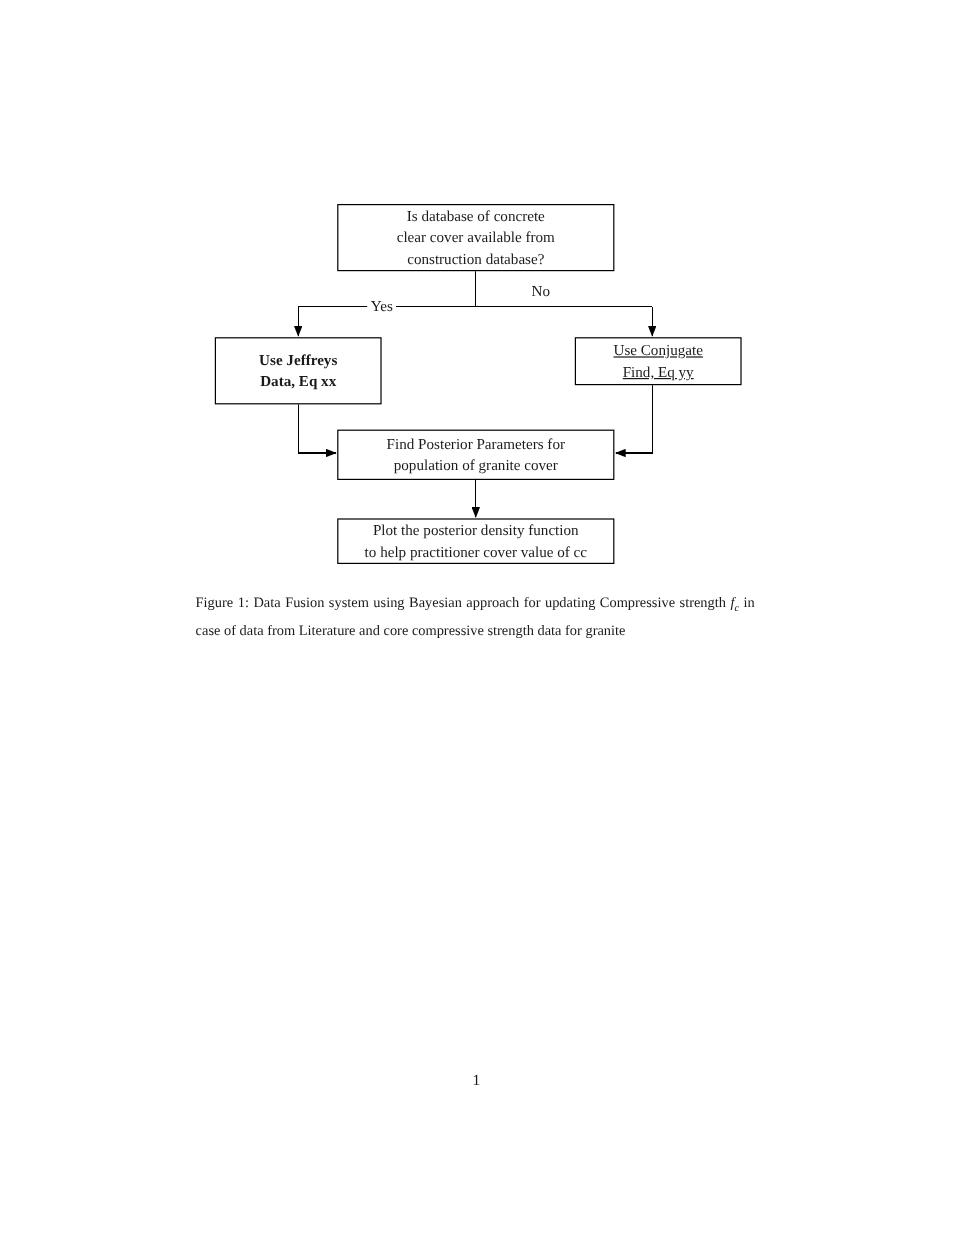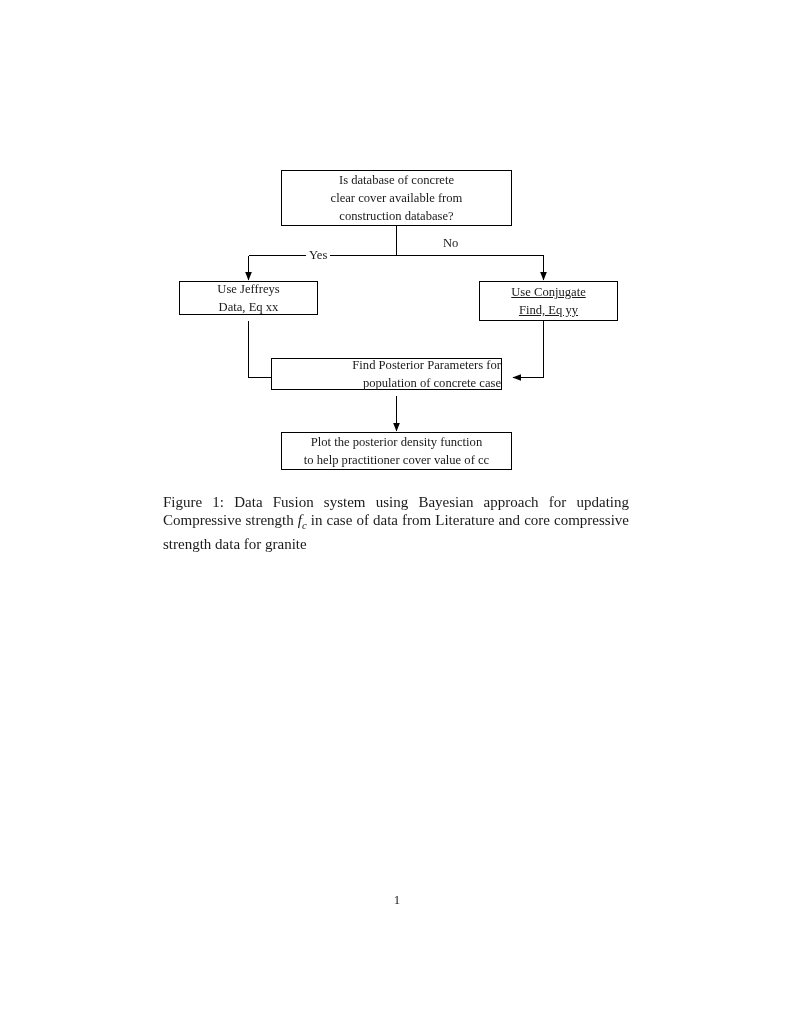--- a/index.html
+++ b/index.html
@@ -51,23 +51,23 @@
     color: #1a1a1a;
     text-align: center;
     white-space: nowrap;
     z-index: 2;
   }
   .node .line {
     display: block;
   }
 
   #node-question { left: 281px; top: 170px; width: 231px; height: 56px; }
-  #node-jeffreys  { left: 179px; top: 281px; width: 139px; height: 34px; }
+  #node-jeffreys  { left: 179px; top: 281px; width: 139px; height: 56px; font-weight: bold; }
   #node-conjugate { left: 479px; top: 281px; width: 139px; height: 40px; text-decoration: underline; }
-  #node-posterior { left: 271px; top: 358px; width: 231px; height: 32px; align-items: flex-end; }
+  #node-posterior { left: 281px; top: 358px; width: 231px; height: 42px; }
   #node-plot      { left: 281px; top: 432px; width: 231px; height: 38px; }
 
   .edge-label {
     position: absolute;
     font-size: 12.6px;
     line-height: 14px;
     color: #1a1a1a;
     white-space: nowrap;
     z-index: 3;
     background: #ffffff;
@@ -75,21 +75,21 @@
   }
   #label-yes { left: 306px; top: 236px; margin-top: 12px; }
   #label-no  { left: 440px; top: 236px; }
 
   
   #caption {
     position: absolute;
     left: 163px;
     top: 493px;
     width: 466px;
-    font-size: 15px;
+    font-size: 12px;
     line-height: 18.4px;
     text-align: justify;
     color: #1a1a1a;
   }
   #caption .fc {
     font-style: italic;
     font-family: "Liberation Serif", "DejaVu Serif", serif;
   }
   #caption .fc sub {
     font-size: 0.72em;
@@ -150,21 +150,21 @@
       <span class="line">Data, Eq xx</span>
     </div>
 
     <div class="node" id="node-conjugate">
       <span class="line">Use Conjugate</span>
       <span class="line">Find, Eq yy</span>
     </div>
 
     <div class="node" id="node-posterior">
       <span class="line">Find Posterior Parameters for</span>
-      <span class="line">population of concrete case</span>
+      <span class="line">population of granite cover</span>
     </div>
 
     <div class="node" id="node-plot">
       <span class="line">Plot the posterior density function</span>
       <span class="line">to help practitioner cover value of cc</span>
     </div>
 
     <div class="edge-label" id="label-yes">Yes</div>
     <div class="edge-label" id="label-no">No</div>
 

